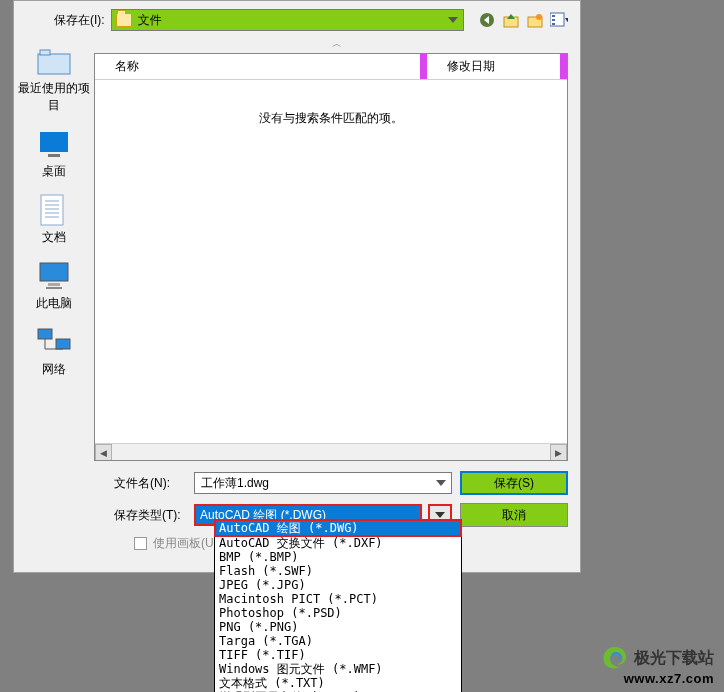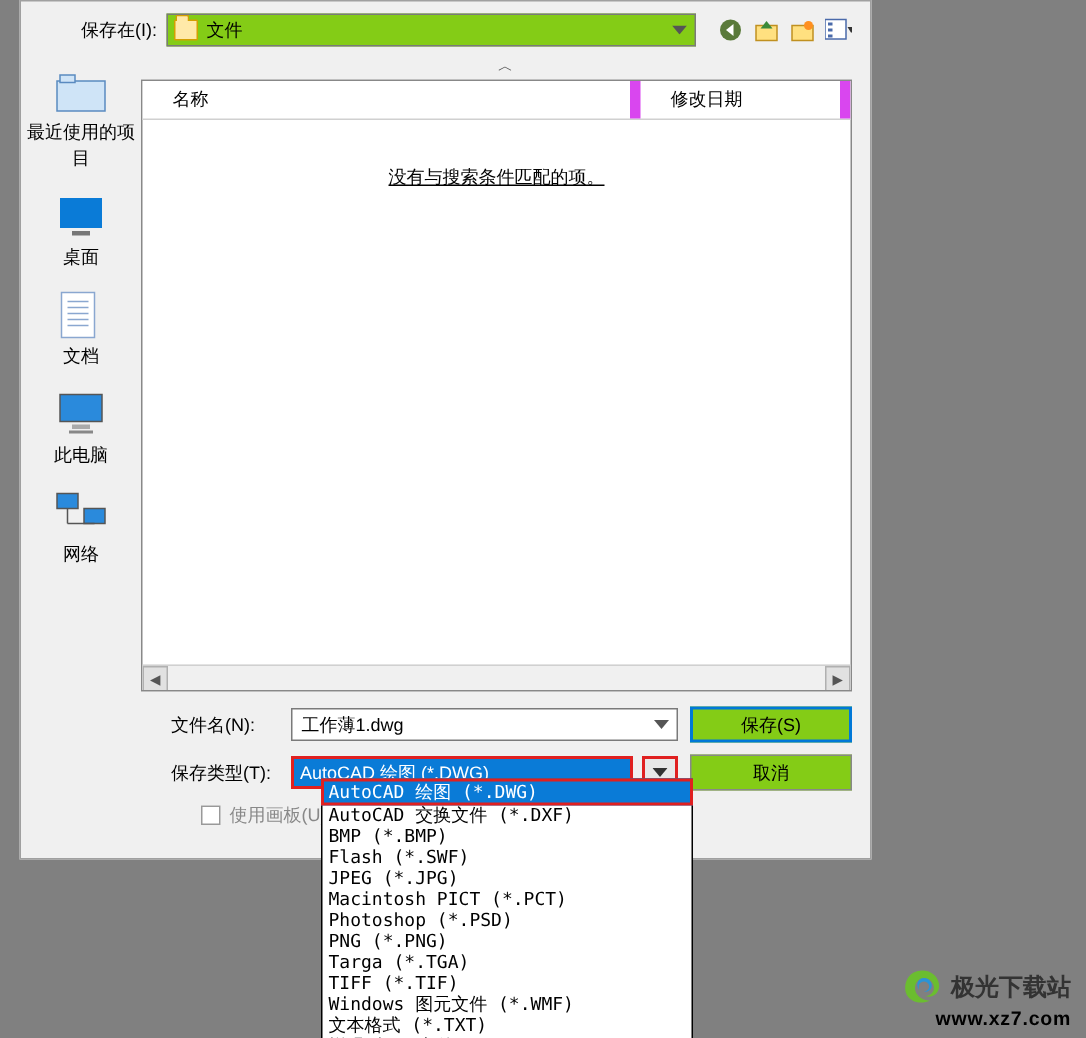--- a/index.html
+++ b/index.html
@@ -104,21 +104,20 @@
   .file-header div {
     padding: 4px 20px;
     border-right: 7px solid #d946ef;
   }
   .col-name { flex: 1 1 300px; }
   .col-date { width: 140px; }
   .empty-msg {
     text-align: center;
     padding: 30px 0;
     color: #000;
-    text-decoration: underline;
   }
   .scrollbar-bottom {
     position: absolute;
     bottom: 0; left: 0; right: 0;
     height: 17px;
     background: #f0f0f0;
     border-top: 1px solid #d0d0d0;
     display:flex; justify-content:space-between;
   }
   .sb-btn { width:17px; height:17px; background:#e1e1e1; border:1px solid #b0b0b0; display:flex; align-items:center; justify-content:center; font-size:9px; color:#555;}

